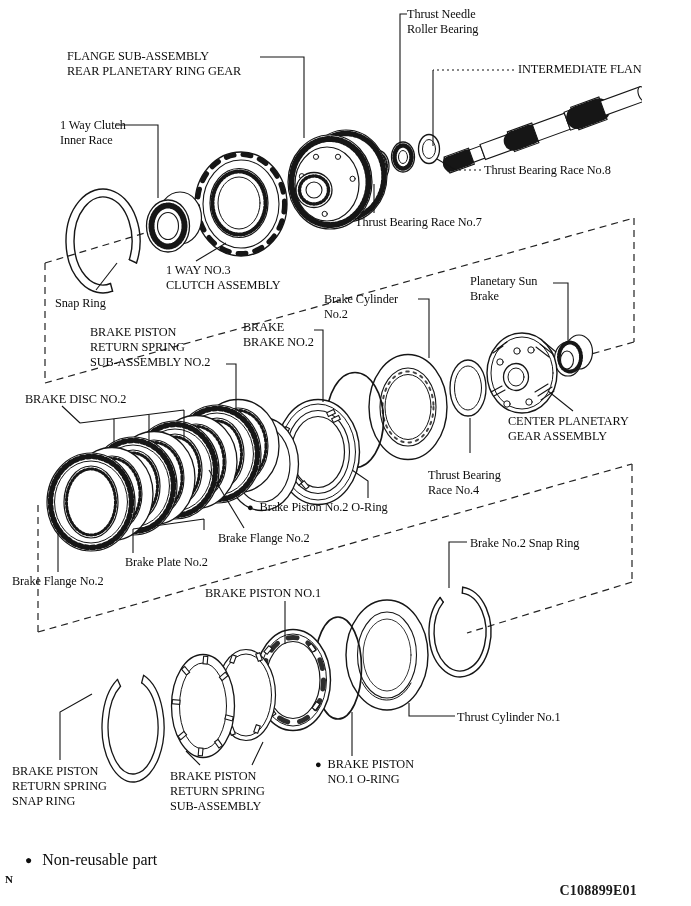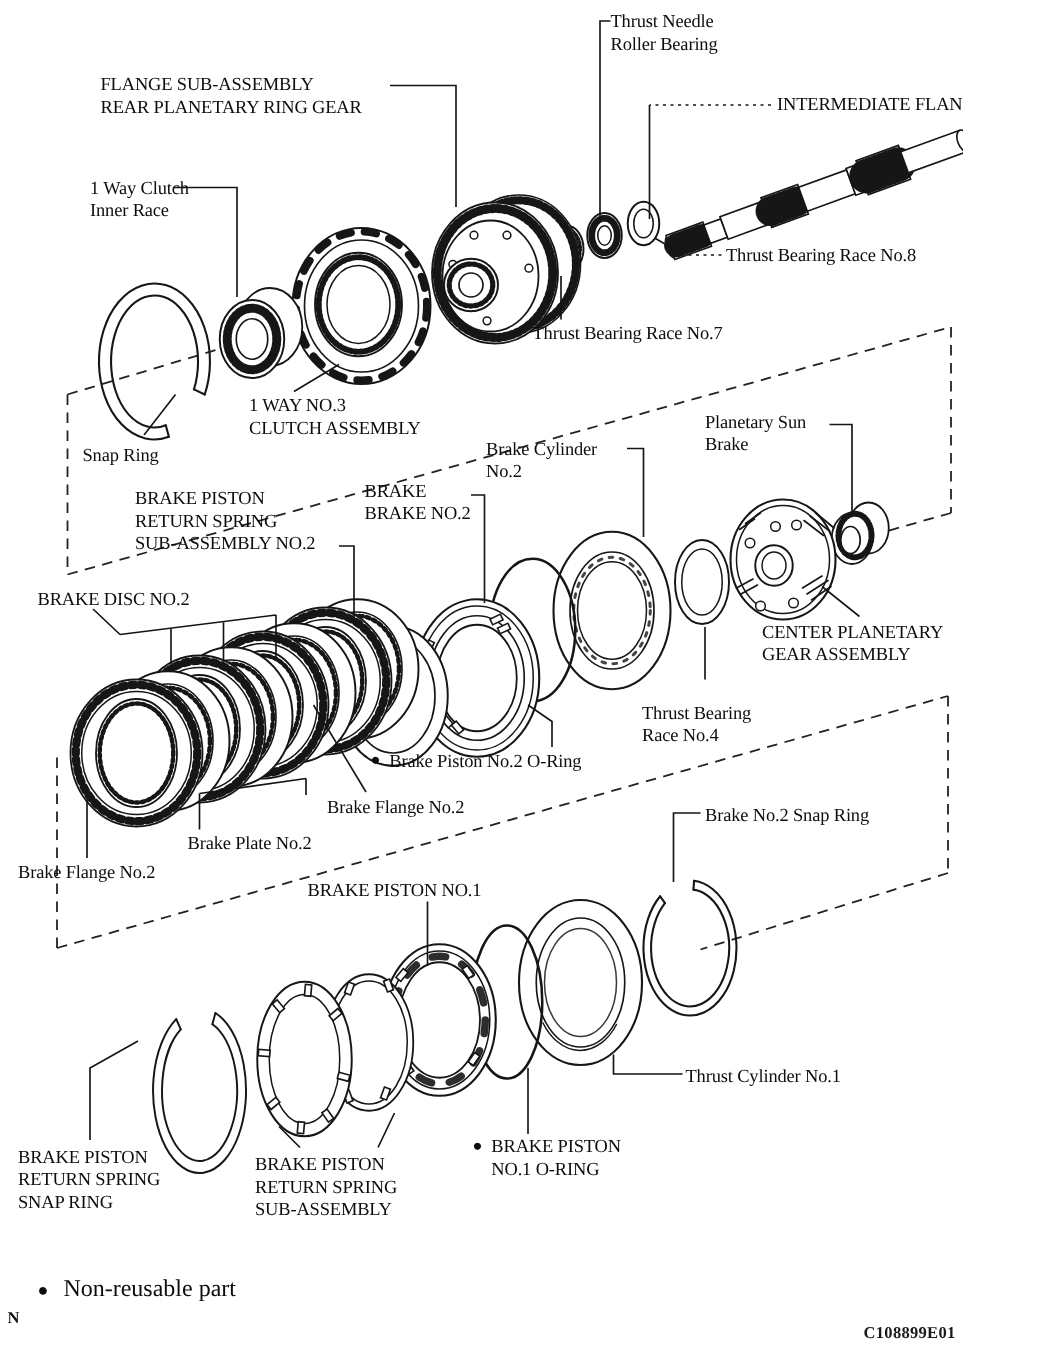--- a/index.html
+++ b/index.html
@@ -4,21 +4,21 @@
 <style>
   html,body{margin:0;padding:0;background:#fff;}
   #canvas{position:relative;width:642px;height:906px;background:#fff;overflow:hidden;
           font-family:Liberation Serif, serif;color:#0d0d0d;}
   .art{position:absolute;left:0;top:0;z-index:1;}
   .lbl{position:absolute;z-index:2;font-size:12.3px;line-height:15.2px;white-space:nowrap;
        letter-spacing:-0.1px;}
   .lbl div{white-space:nowrap;}
   .bullet-row{display:flex;align-items:flex-start;gap:6px;}
   .blt{font-size:11px;line-height:15px;}
-  .code{position:absolute;right:5px;top:883px;z-index:2;font-size:11px;font-weight:bold;
+  .code{position:absolute;right:5px;top:883px;z-index:2;font-size:14px;font-weight:bold;
         letter-spacing:0.2px;color:#1a1a1a;}
   .pagemark{position:absolute;left:5px;top:873px;z-index:2;font-size:11px;font-weight:bold;}
   .note{position:absolute;left:25px;top:851px;z-index:2;display:flex;gap:10px;align-items:center;}
   .note .blt{font-size:12px;}
 </style>
 </head>
 <body>
 
 <div id="canvas">
 

